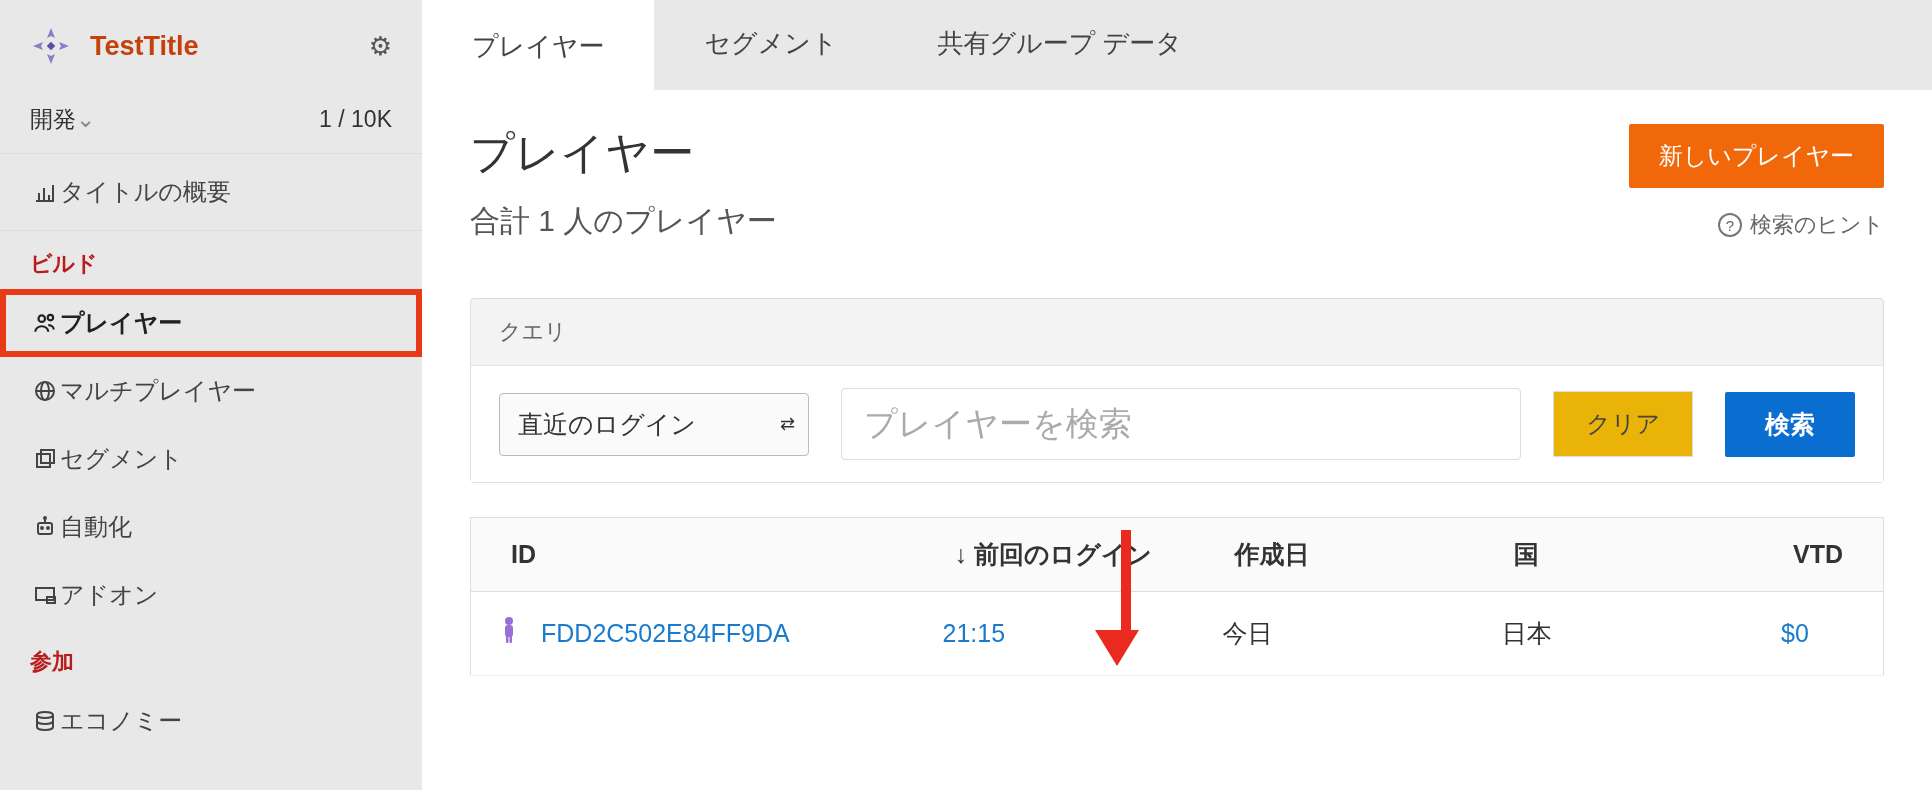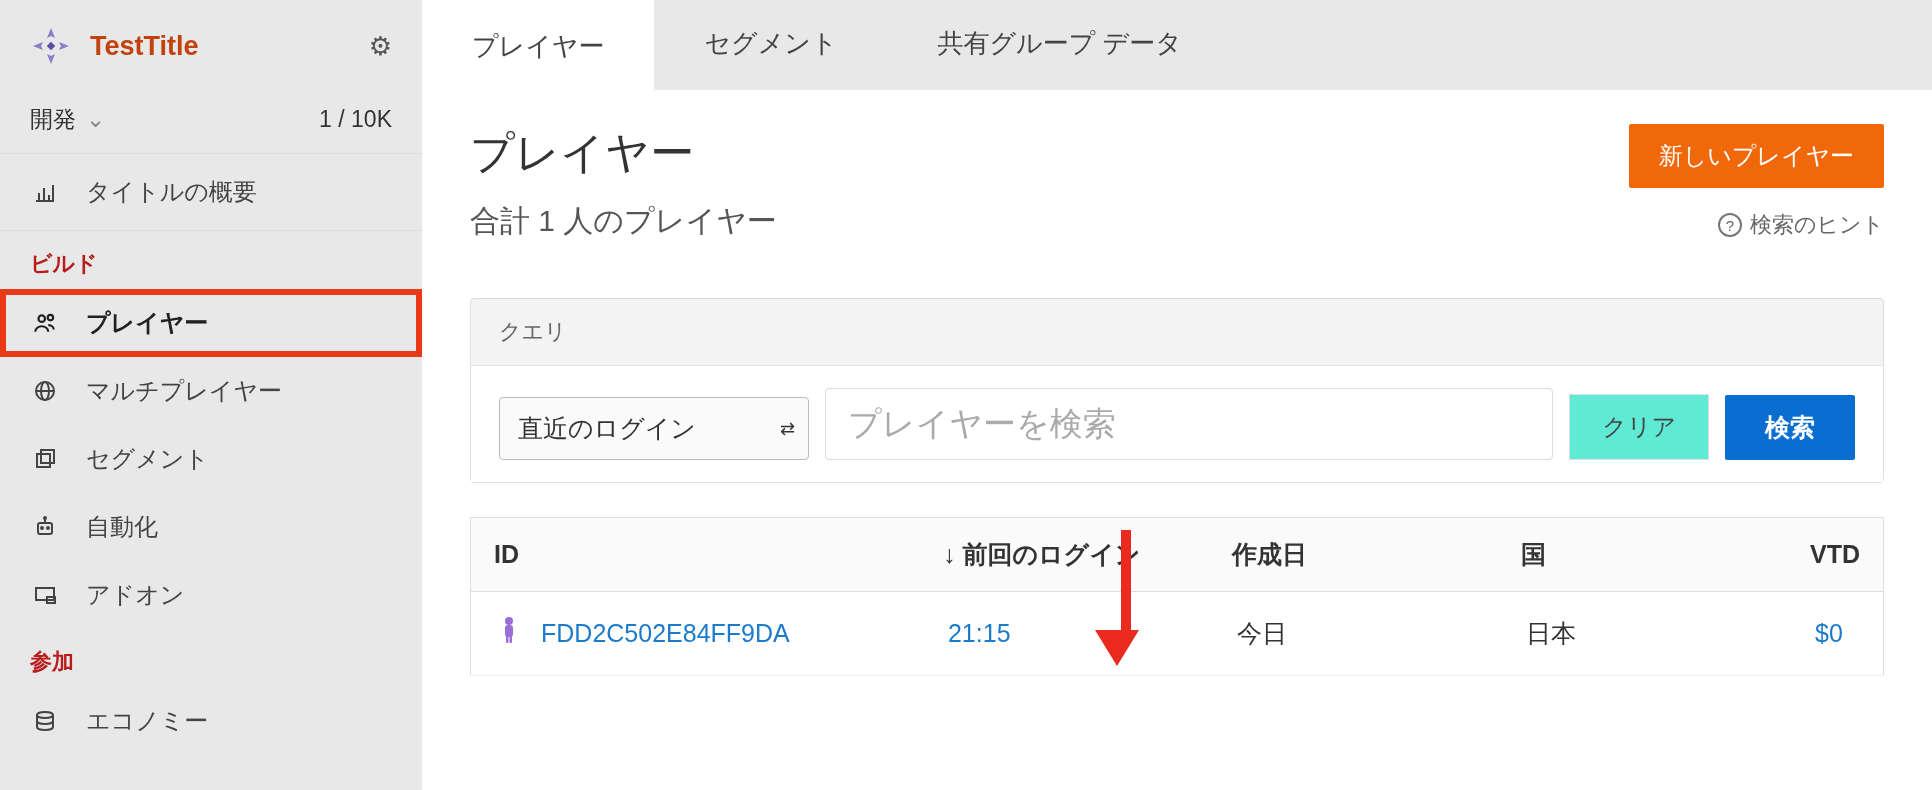--- a/index.html
+++ b/index.html
@@ -7,25 +7,25 @@
 .app { display: flex; height: 100%; }
 
 
 .sidebar { width: 422px; background: #e8e8e8; display: flex; flex-direction: column; }
 .sidebar-header { display: flex; align-items: center; padding: 25px 30px; }
 .logo-icon { width: 42px; height: 42px; margin-right: 18px; display:flex; align-items:center; justify-content:center;}
 .logo-title { font-size: 27px; font-weight: 700; color:#c2410c; flex:1;}
 .gear-btn { font-size: 26px; color:#555; cursor:pointer; }
 
 .env-row { display:flex; align-items:center; padding: 12px 30px 18px; font-size:23px; color:#333; border-bottom: 1px solid #ddd;}
-.env-label { margin-right:10px; }
+.env-label { }
 .chev { color:#888; }
 .env-count { margin-left:auto; font-size:23px; color:#333;}
 
-.nav-item { display:flex; align-items:center; padding: 18px 30px; font-size:24px; color:#444; cursor:pointer; gap:26px;}
+.nav-item { display:flex; align-items:center; padding: 18px 30px; font-size:24px; color:#444; cursor:pointer; }
 .nav-item .nav-icon { width:30px; display:inline-flex; justify-content:center; color:#444; font-size:24px;}
 .nav-item.overview-item { padding-top:22px; padding-bottom:22px; border-bottom:1px solid #ddd;}
 
 .section-label { padding: 18px 30px 10px; font-size:22px; color:#b91c1c;font-weight:bold;}
 
 .nav-item.active { outline: 6px solid #e83a17; outline-offset:-6px; font-weight:700; color:#222;}
 .nav-item.active .nav-icon { color:#222; }
 
 
 .main { flex:1; background:#fff; display:flex; flex-direction:column; position:relative;}
@@ -37,30 +37,30 @@
 .page-titles { flex:1; }
 .page-title { font-size:44px; font-weight:400; color:#333; }
 .page-subtitle { font-size:30px; color:#555; margin-top:18px;}
 .header-right { display:flex; flex-direction:column; align-items:flex-end; gap:22px; }
 .new-btn { background:#f0680a; color:#fff; border:none; padding:16px 30px; font-size:24px; cursor:pointer; border-radius:2px;}
 .hint-link { color:#666; font-size:22px; display:flex; align-items:center; gap:8px; cursor:pointer;}
 .hint-link .q { border:2px solid #777; border-radius:50%; width:24px; height:24px; display:inline-flex; align-items:center; justify-content:center; font-size:15px;}
 
 .query-box { margin: 36px 48px 20px; border:1px solid #ddd; border-radius:4px; background:#f3f3f3; }
 .query-title { padding:18px 28px; font-size:22px; color:#666;}
-.query-row { background:#fff; padding:22px 28px; display:flex; gap:16px; align-items:flex-end; border-top:1px solid #e5e5e5;}
+.query-row { background:#fff; padding:22px 28px; display:flex; gap:32px; align-items:center; border-top:1px solid #e5e5e5;}
 .select-box { border:1px solid #bbb; border-radius:4px; padding:14px 44px 14px 18px; font-size:25px; background:#fafafa; position:relative; cursor:pointer; min-width:310px;}
 .select-box::after { content:"⇅"; position:absolute; right:14px; top:50%; transform:translateY(-50%) rotate(90deg); font-size:18px; color:#333;}
 .search-input { flex:1; border:1px solid #ddd; border-radius:4px; padding:16px 22px; font-size:33px; color:#333;}
 .search-input::placeholder { color:#aaa; }
-.clear-btn { border:1px solid #ddd; background:#5eead4; padding:16px 32px; font-size:24px; color:#444; cursor:pointer;}
+.clear-btn { border:1px solid #ddd; background:#eab308; padding:16px 32px; font-size:24px; color:#444; cursor:pointer;}
 .search-btn { background:#0a6ed1; color:#fff; border:none; padding:16px 40px; font-size:25px; font-weight:700; cursor:pointer; border-radius:2px;}
 
 .table { margin:14px 48px; border:1px solid #ddd; border-collapse:collapse; width:calc(100% - 96px); font-size:25px;}
-.table th { text-align:left; padding:20px 23px; font-weight:700; border-bottom:1px solid #ddd; background:#fafafa;}
+.table th { text-align:left; padding:20px 40px; font-weight:700; border-bottom:1px solid #ddd; background:#fafafa;}
 .table td { padding:24px 28px; border-bottom:1px solid #eee; }
 .table .link { color:#1a7acc; cursor:pointer;}
 .player-id-cell { display:flex; align-items:center; gap:22px;}
 .player-icon { color:#9b6dd7; font-size:26px;}
 
 
 .arrow { position:absolute; left:690px; top:530px; pointer-events:none;}
 .arrow-stem { width:10px; height:100px; background:#ea2a1f; margin:0 auto;}
 .arrow-head { width:0; height:0; border-left:22px solid transparent; border-right:22px solid transparent; border-top:36px solid #ea2a1f; margin-left:-17px;}
 </style>

